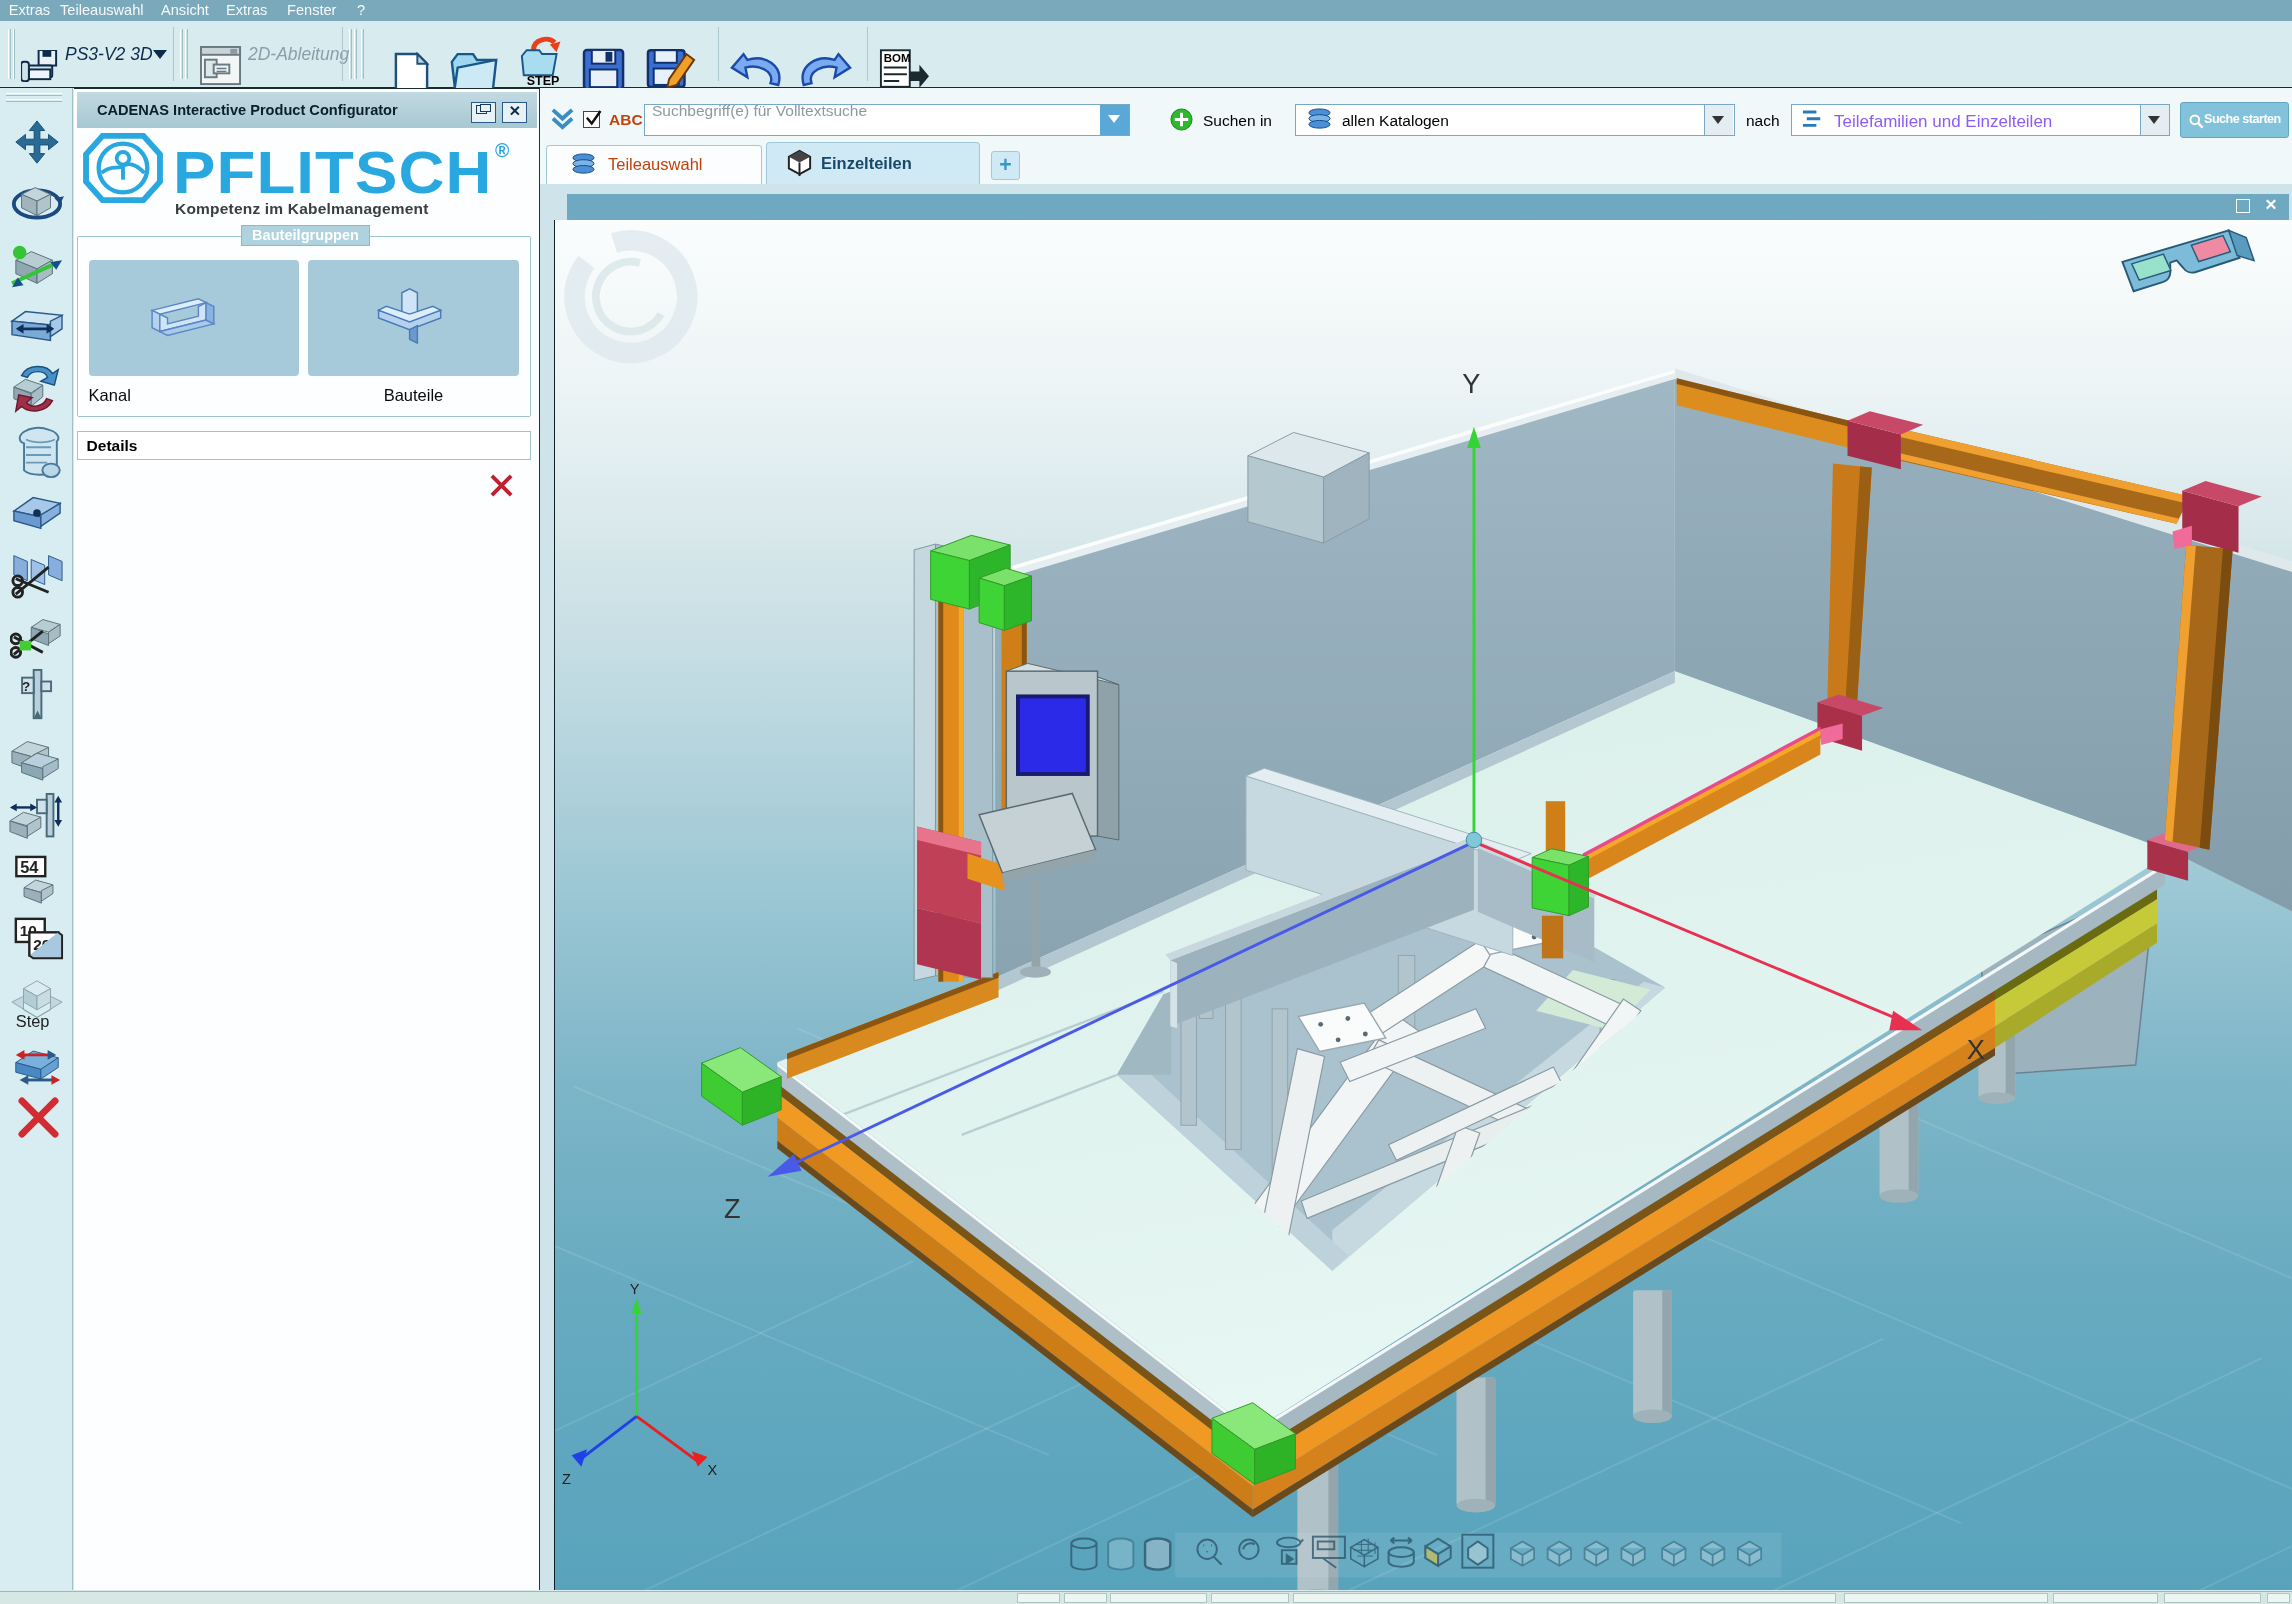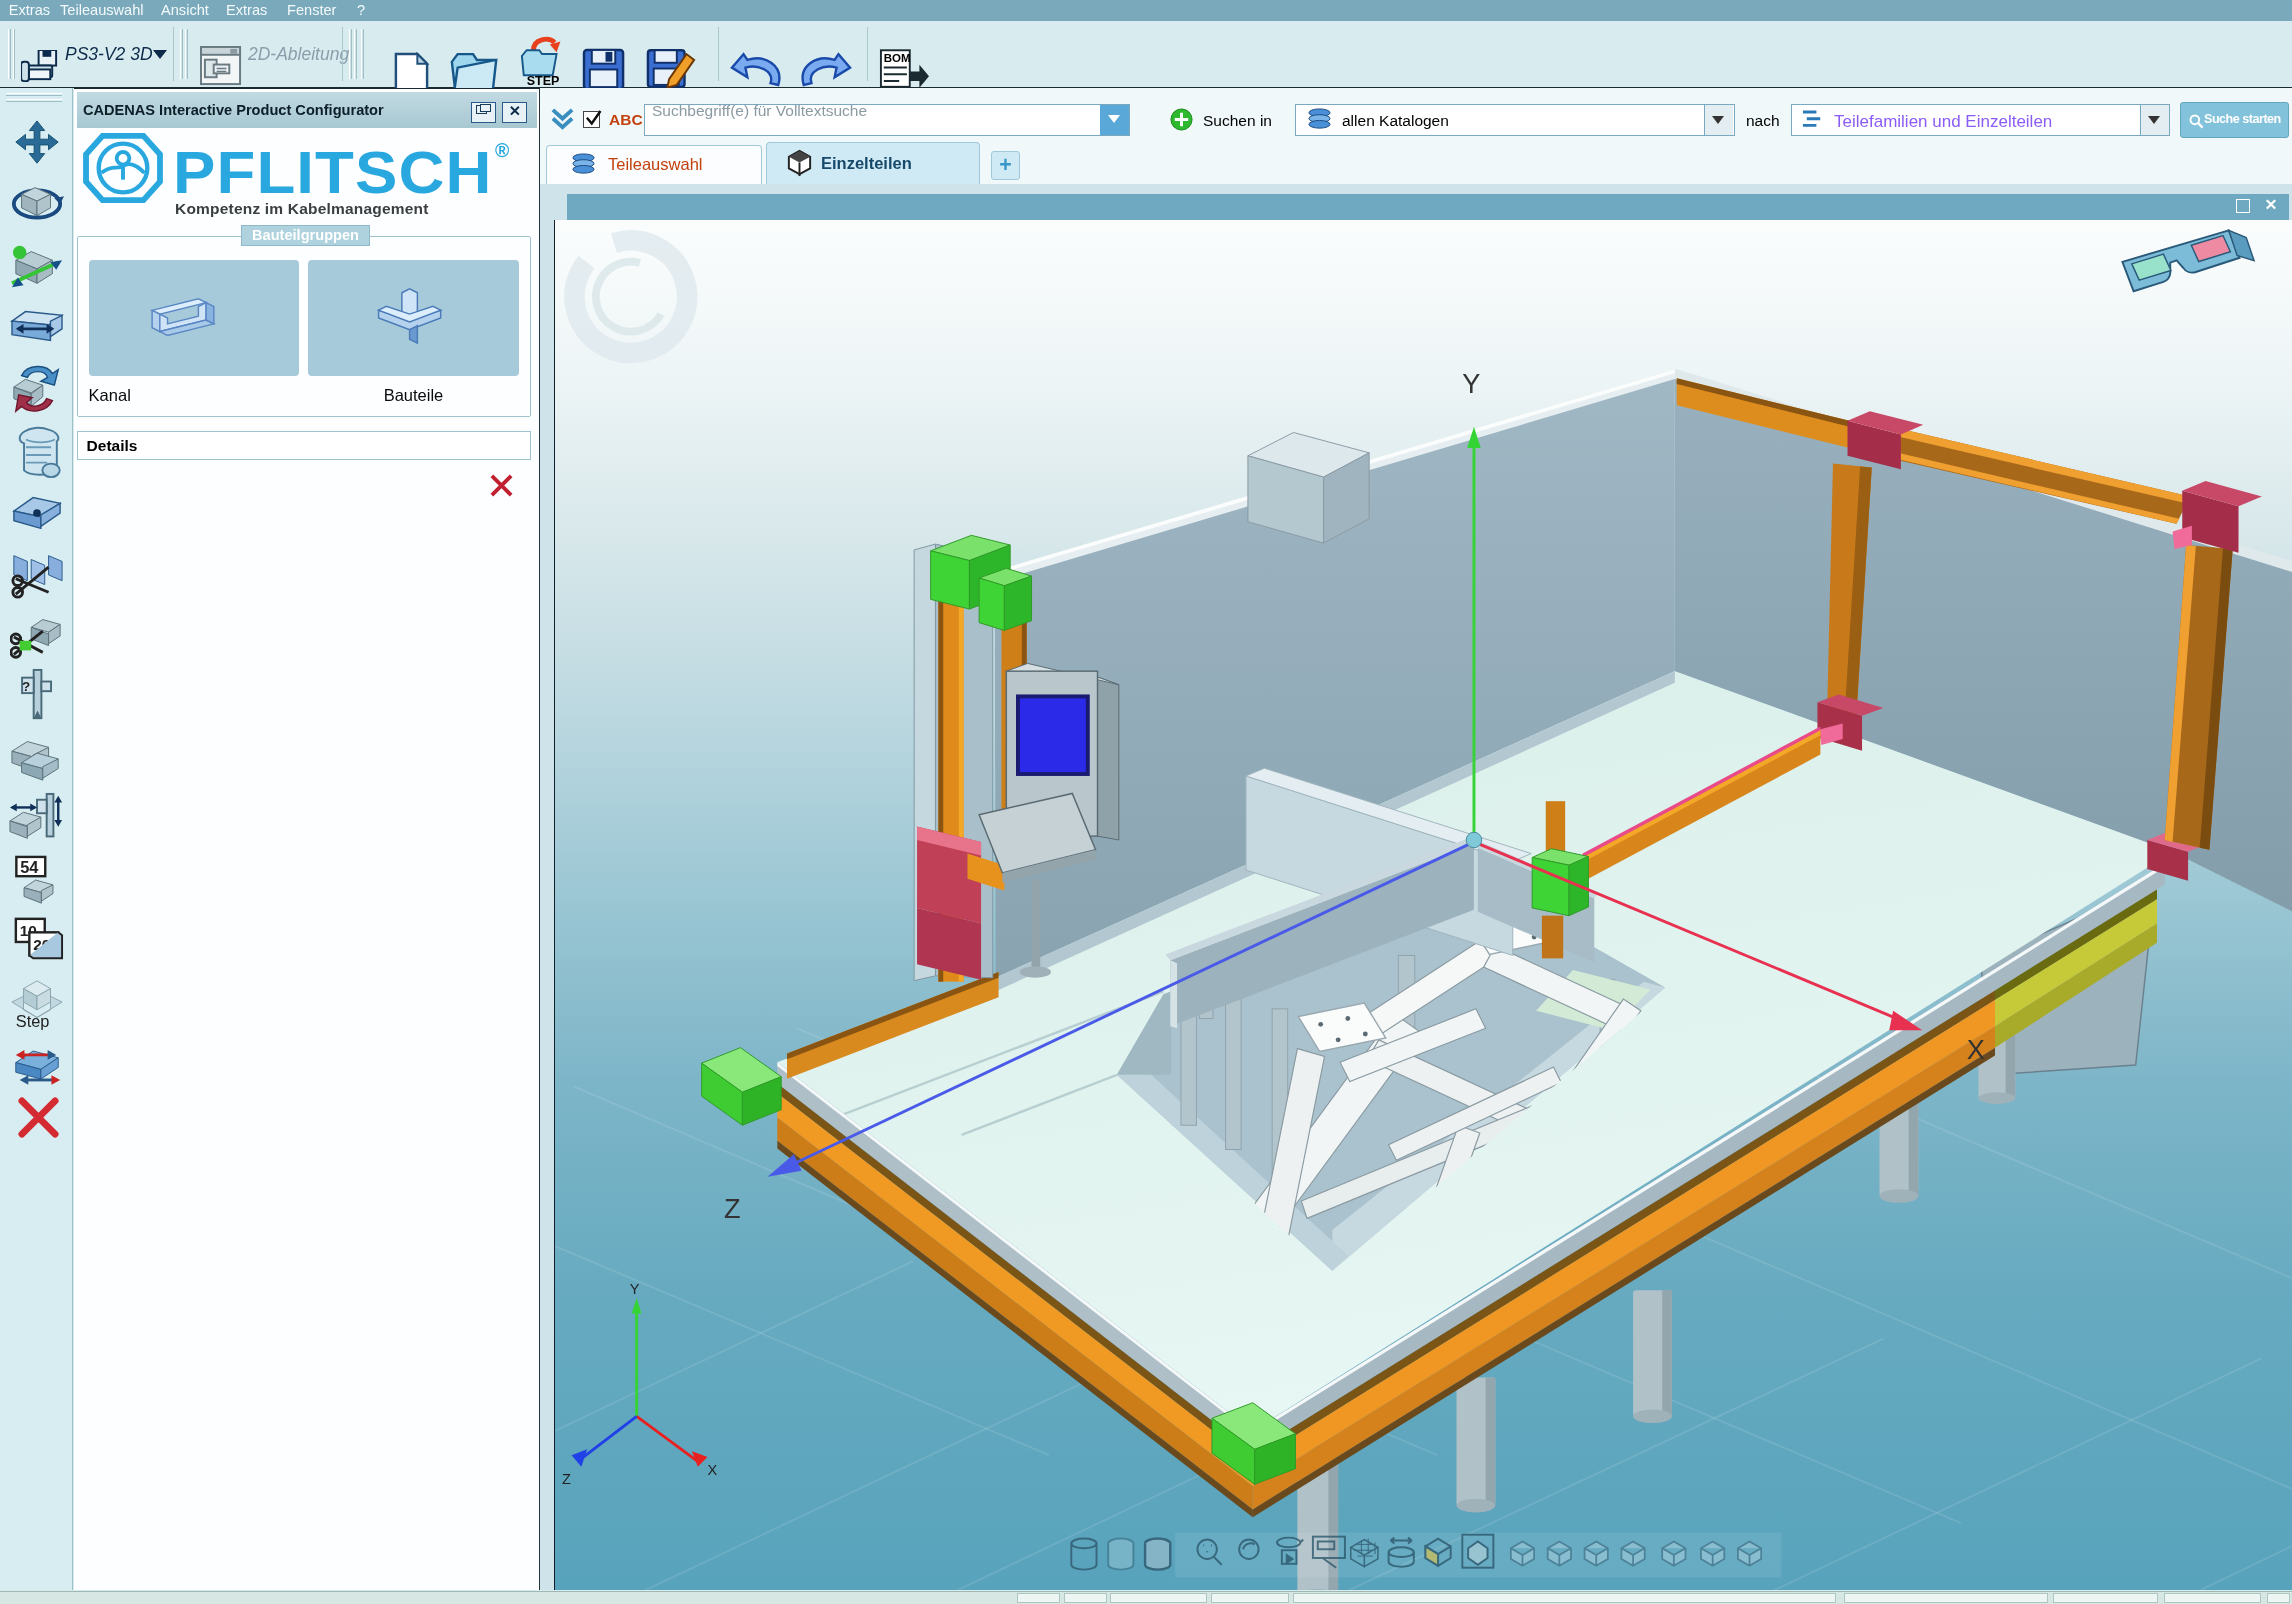--- a/index.html
+++ b/index.html
@@ -5,21 +5,21 @@
 * { margin:0; padding:0; box-sizing:border-box; }
 html,body { width:2292px; height:1604px; overflow:hidden; font-family:"Liberation Sans", sans-serif; background:#d8ebee; }
 #menubar { position:absolute; left:0; top:0; width:2292px; height:21.3px; background:#79a9bb; color:#f4fafb; font-size:14.6px; }
 #menubar span { position:absolute; top:1.9px; }
 #toolbar { position:absolute; left:0; top:21.3px; width:2292px; height:67px; background:#d8ebee; border-bottom:1px solid #1a2a30; }
 .vsep { position:absolute; top:5.8px; height:54px; width:1px; background:#aac8ce; }
 .grip { position:absolute; top:7.8px; height:50px; width:2.9px; border-left:1px solid #ffffff; border-right:1px solid #9fbfc6; background:#cfe4e8; }
 .tbtxt { position:absolute; font-size:16.5px; color:#15354f;font-style:italic; }
 #sidebar { position:absolute; left:0; top:88px; width:73px; height:1502px; background:#d8edf1; border-right:1px solid #9fbfc6; }
 #panel { position:absolute; left:74px; top:88px; width:466px; height:1502px; background:#fdfeff; border-top:1.9px solid #1a2a30; border-right:1.9px solid #23333a; }
-#ptitle { position:absolute; left:2.9px; top:2.9px; width:460px; height:36px; background:linear-gradient(#c2dae2,#a7c8d2); color:#0c1e28; font-size:14.6px; font-weight:bold; line-height:36px; padding-left:6px; }
+#ptitle { position:absolute; left:2.9px; top:2.9px; width:460px; height:36px; background:linear-gradient(#c2dae2,#a7c8d2); color:#0c1e28; font-size:14.6px; font-weight:bold; line-height:36px; padding-left:20px; }
 #main { position:absolute; left:540px; top:88px; width:1752px; height:1502px; background:#f1f8fa; }
 #vpcontainer { position:absolute; left:0px; top:96px; width:1752px; height:1406px; background:#cfe3ea; }
 #vptitle { position:absolute; left:27px; top:9.7px; width:1722px; height:26px; background:#6ea9c1; }
 #canvas { position:absolute; left:13.6px; top:36px; width:1738px; height:1370px; border-left:1.9px solid #10202a; background:linear-gradient(#fbfdfd 0%,#eef5f6 11%,#d8e8eb 23%,#bcd8e0 36%,#9cc7d4 49%,#7db5c8 63%,#66aac0 79%,#58a3bc 100%); }
 #statusbar { position:absolute; left:0; top:1591px; width:2292px; height:12.6px; background:#d7e8e4; border-top:1px solid #9fb8b4; }
 .sbox { position:absolute; top:1px; height:9.7px; background:#eef6f3; border:1px solid #aec6c2; }
 </style>
 </head>
 <body>
 <div id="menubar">

